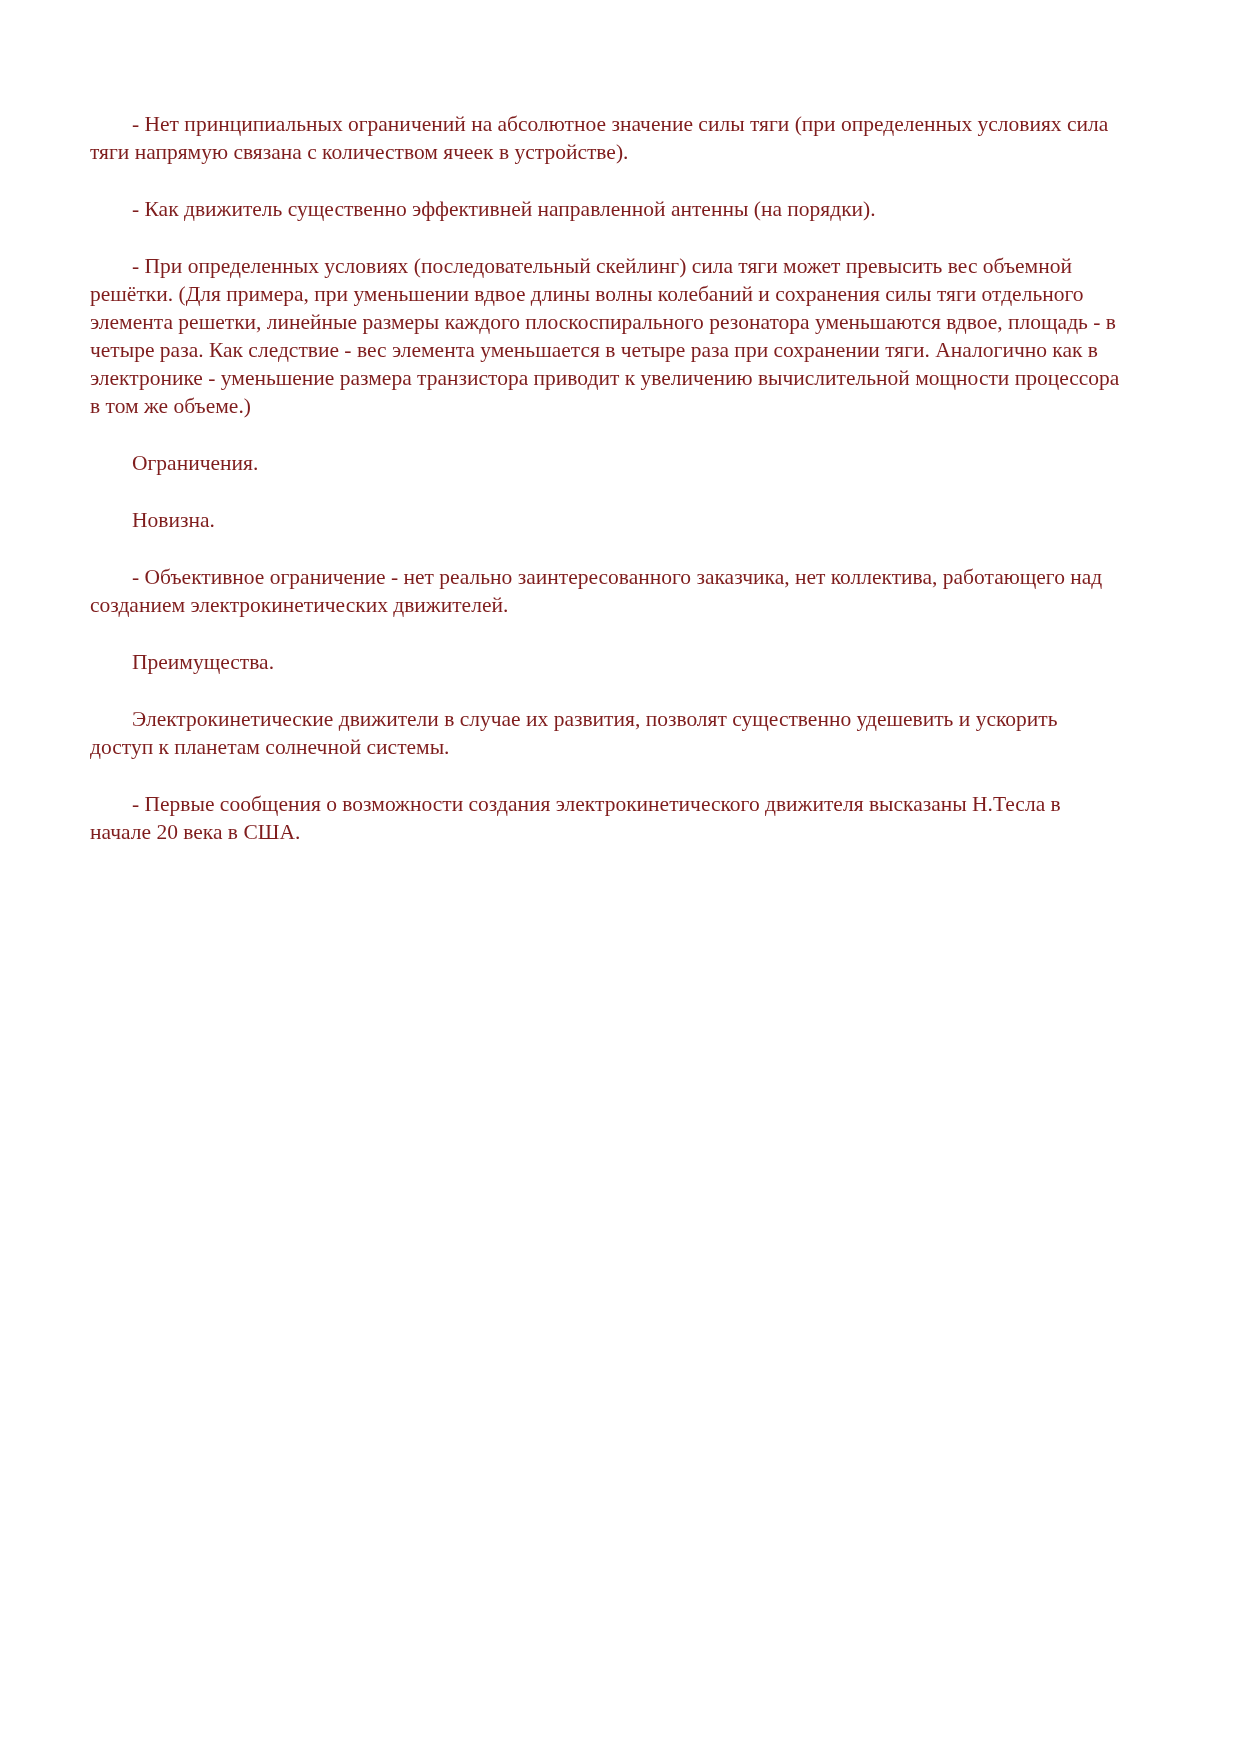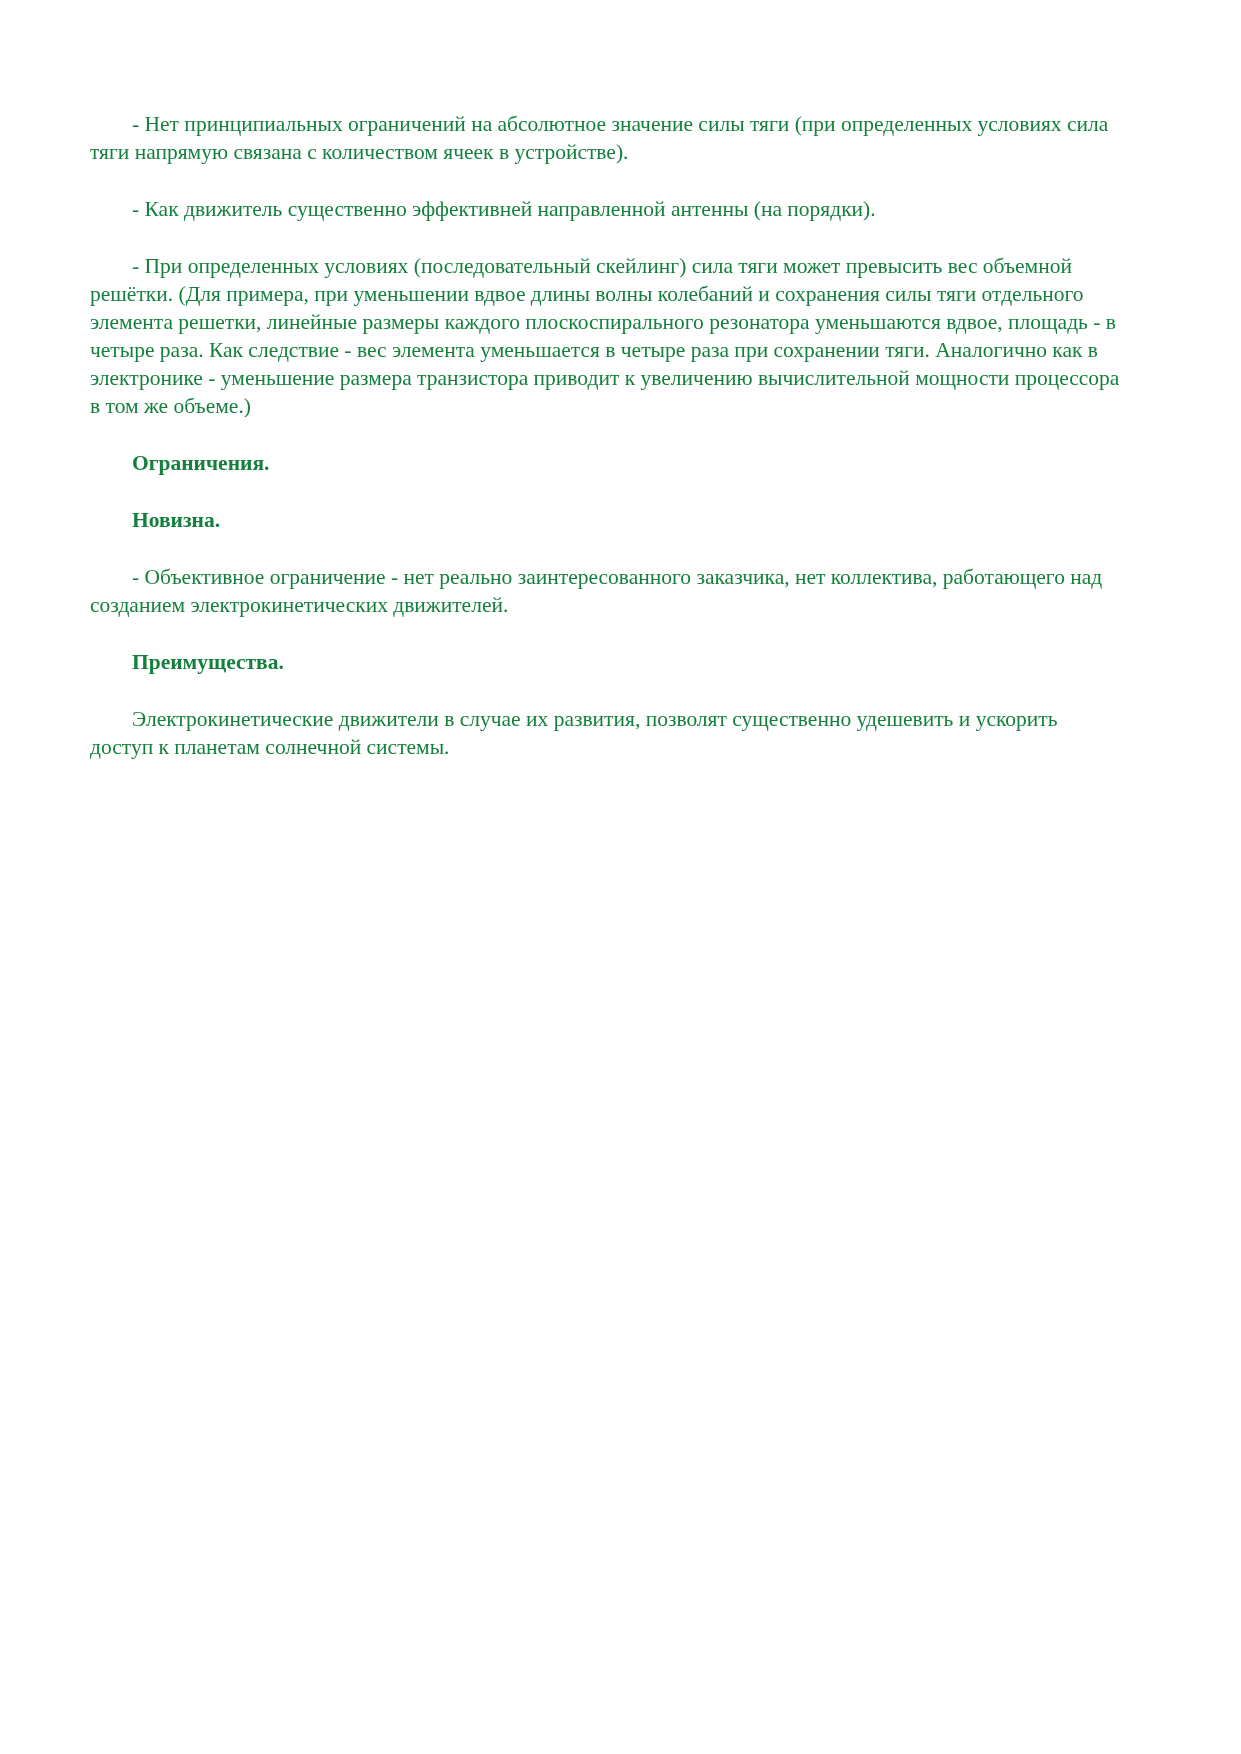--- a/index.html
+++ b/index.html
@@ -6,44 +6,45 @@
     margin: 0;
     padding: 0;
     background: #ffffff;
   }
   .page {
     position: relative;
     width: 1241px;
     height: 1754px;
     box-sizing: border-box;
     background: #ffffff;
-    color: #15803d;
+    color: #7f1d1d;
     padding: 110px 119px 60px 90px;
     font-family: "Liberation Serif", "DejaVu Serif", serif;
     font-size: 21.5px;
     line-height: 28px;
     overflow: hidden;
   }
   .doc-block {
     margin: 0 0 29px 0;
     text-indent: 42px;
     text-align: left;
     word-spacing: normal;
   }
   .doc-block.heading {
-    font-weight: bold;
+    font-weight: normal;
   }
 </style>
 </head>
 <body>
 
 <div class="page">
   <div id="doc-content">
       <p class="doc-block">- Нет принципиальных ограничений на абсолютное значение силы тяги (при определенных условиях сила тяги напрямую связана с количеством ячеек в устройстве).</p>
       <p class="doc-block">- Как движитель существенно эффективней направленной антенны (на порядки).</p>
       <p class="doc-block">- При определенных условиях (последовательный скейлинг) сила тяги может превысить вес объемной решётки. (Для примера, при уменьшении вдвое длины волны колебаний и сохранения силы тяги отдельного элемента решетки, линейные размеры каждого плоскоспирального резонатора уменьшаются вдвое, площадь - в четыре раза. Как следствие - вес элемента уменьшается в четыре раза при сохранении тяги. Аналогично как в электронике - уменьшение размера транзистора приводит к увеличению вычислительной мощности процессора в том же объеме.)</p>
       <p class="doc-block heading">Ограничения.</p>
       <p class="doc-block heading">Новизна.</p>
       <p class="doc-block">- Объективное ограничение - нет реально заинтересованного заказчика, нет коллектива, работающего над созданием электрокинетических движителей.</p>
       <p class="doc-block heading">Преимущества.</p>
       <p class="doc-block">Электрокинетические движители в случае их развития, позволят существенно удешевить и ускорить доступ к планетам солнечной системы.</p>
+      <p class="doc-block">- Первые сообщения о возможности создания электрокинетического движителя высказаны Н.Тесла в начале 20 века в США.</p>
     </div>
 </div>
 
 </body></html>

